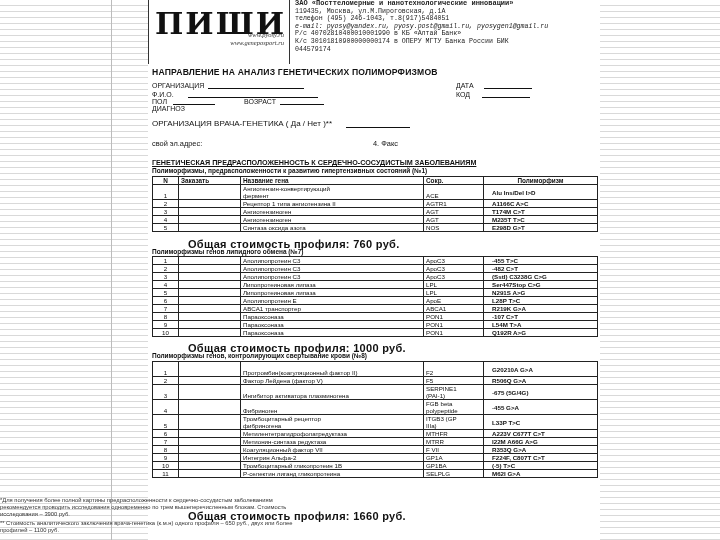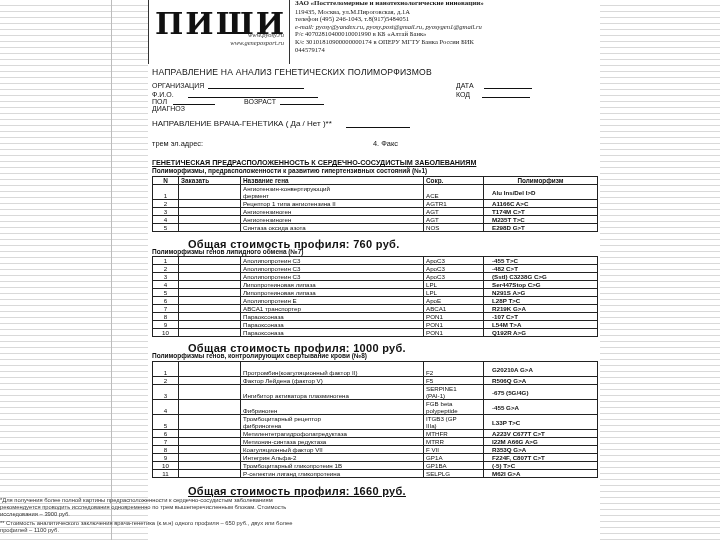--- a/index.html
+++ b/index.html
@@ -13,25 +13,25 @@
   .page {
     position:absolute; left:148px; top:0; width:452px; height:540px;
     background:#fff;
   }
   
   .hdr { position:absolute; left:0; top:0; width:452px; height:64px; }
   .hdr-left { position:absolute; left:0; top:0; width:139px; height:64px; border-left:1px solid #333;text-align:right; }
   .logo { position:absolute; left:6px; top:6px; font-size:30px; font-weight:bold; letter-spacing:2px; font-family:"DejaVu Serif", serif; }
   .site { position:absolute; right:4px; font-size:6.5px; font-style:italic; font-family:"Liberation Serif", serif; color:#333; }
   .site1 { top:31px; } .site2 { top:39px; }
-  .hdr-right { position:absolute; left:141px; top:0; width:310px; height:64px; border-left:1px solid #333; padding-left:5px; box-sizing:border-box; font-family:Liberation Serif, serif; font-size:6.6px; line-height:7.6px; color:#222; }
+  .hdr-right { position:absolute; left:141px; top:0; width:310px; height:64px; border-left:1px solid #333; padding-left:5px; box-sizing:border-box; font-family:Liberation Mono, monospace; font-size:6.6px; line-height:7.6px; color:#222; }
   .hdr-right .co { font-weight:bold; font-size:7px; }
   .hdr-right .em { font-style:italic; }
   
-  .title { position:absolute; left:4px; top:67px; font-size:8.6px; font-weight:normal; letter-spacing:0.2px; }
+  .title { position:absolute; left:4px; top:67px; font-size:8.6px; font-weight:bold; letter-spacing:0.2px; }
   .frow { position:absolute; font-size:7px; }
   .uline { display:inline-block; border-bottom:1px solid #111; height:7px; vertical-align:bottom; margin-left:4px; }
   .sect { position:absolute; left:4px; font-size:8px; }
   
   .h2 { position:absolute; left:4px; font-size:7.2px; font-weight:bold; text-decoration:underline; white-space:nowrap; }
   .h3 { position:absolute; left:4px; font-size:6.5px; font-weight:bold; white-space:nowrap; }
   table.gt { position:absolute; left:4px; width:446px; border-collapse:collapse; font-size:6.2px; table-layout:fixed; }
   table.gt td, table.gt th { border:1px solid #222; padding:0 2px; height:7px; line-height:7px; vertical-align:bottom; white-space:nowrap; overflow:hidden; }
   table.gt th { font-weight:bold; text-align:left; font-size:6.4px; }
   table.gt .num { text-align:center; }
@@ -81,24 +81,24 @@
     <span>ПОЛ</span><span class="uline" style="width:42px; margin-left:6px"></span>
   </div>
   <div class="frow" style="left:96px; top:97px;">
     <span>ВОЗРАСТ</span><span class="uline" style="width:44px"></span>
   </div>
   <div class="frow" style="left:4px; top:105px;">
     <span>ДИАГНОЗ</span>
   </div>
 
   <div class="sect" style="top:119px;">
-    <span>НАПРАВЛЕНИЕ ВРАЧА-ГЕНЕТИКА   ( Да / Нет )**</span><span class="uline" style="width:64px; margin-left:14px"></span>
+    <span>ОРГАНИЗАЦИЯ ВРАЧА-ГЕНЕТИКА   ( Да / Нет )**</span><span class="uline" style="width:64px; margin-left:14px"></span>
   </div>
   <div class="sect" style="top:139px; font-size:7.4px;">
-    <span>трем эл.адрес:</span>
+    <span>свой эл.адрес:</span>
     <span style="position:absolute; left:221px; white-space:nowrap;">4. Факс</span>
   </div>
 
   <div class="h2" style="top:158px;">ГЕНЕТИЧЕСКАЯ ПРЕДРАСПОЛОЖЕННОСТЬ К СЕРДЕЧНО-СОСУДИСТЫМ ЗАБОЛЕВАНИЯМ</div>
 
   <div class="h3" style="top:167px;">Полиморфизмы, предрасположенности к развитию гипертензивных состояний (№1)</div>
   <table class="gt" style="top:176px;">
     <colgroup>
         <col style="width:26px">
         <col style="width:62px">
@@ -387,21 +387,21 @@
           <td class="num">11</td>
           <td></td>
           <td>
             <div>Р-селектин лиганд гликопротеина</div>
           </td>
           <td>SELPLG</td>
           <td class="poly" style="vertical-align: bottom;">M62I G&gt;A</td>
         </tr>
       </tbody>
   </table>
-  <div class="total" style="top:485px;text-decoration:underline;">Общая стоимость профиля: 1660 руб.</div>
+  <div class="total" style="top:510px;">Общая стоимость профиля: 1660 руб.</div>
 
   <div class="note" style="top:497px;">
     <div>*Для получения более полной картины предрасположенности к сердечно-сосудистым заболеваниям</div>
     <div>рекомендуется проводить исследования одновременно по трем вышеперечисленным блокам. Стоимость</div>
     <div>исследования – 3900 руб.</div>
     <div style="margin-top:2px">** Стоимость аналитического заключения врача-генетика (к.м.н) одного профиля – 650 руб., двух или более</div>
     <div>профилей – 1100 руб.</div>
   </div>
 </div>
 

